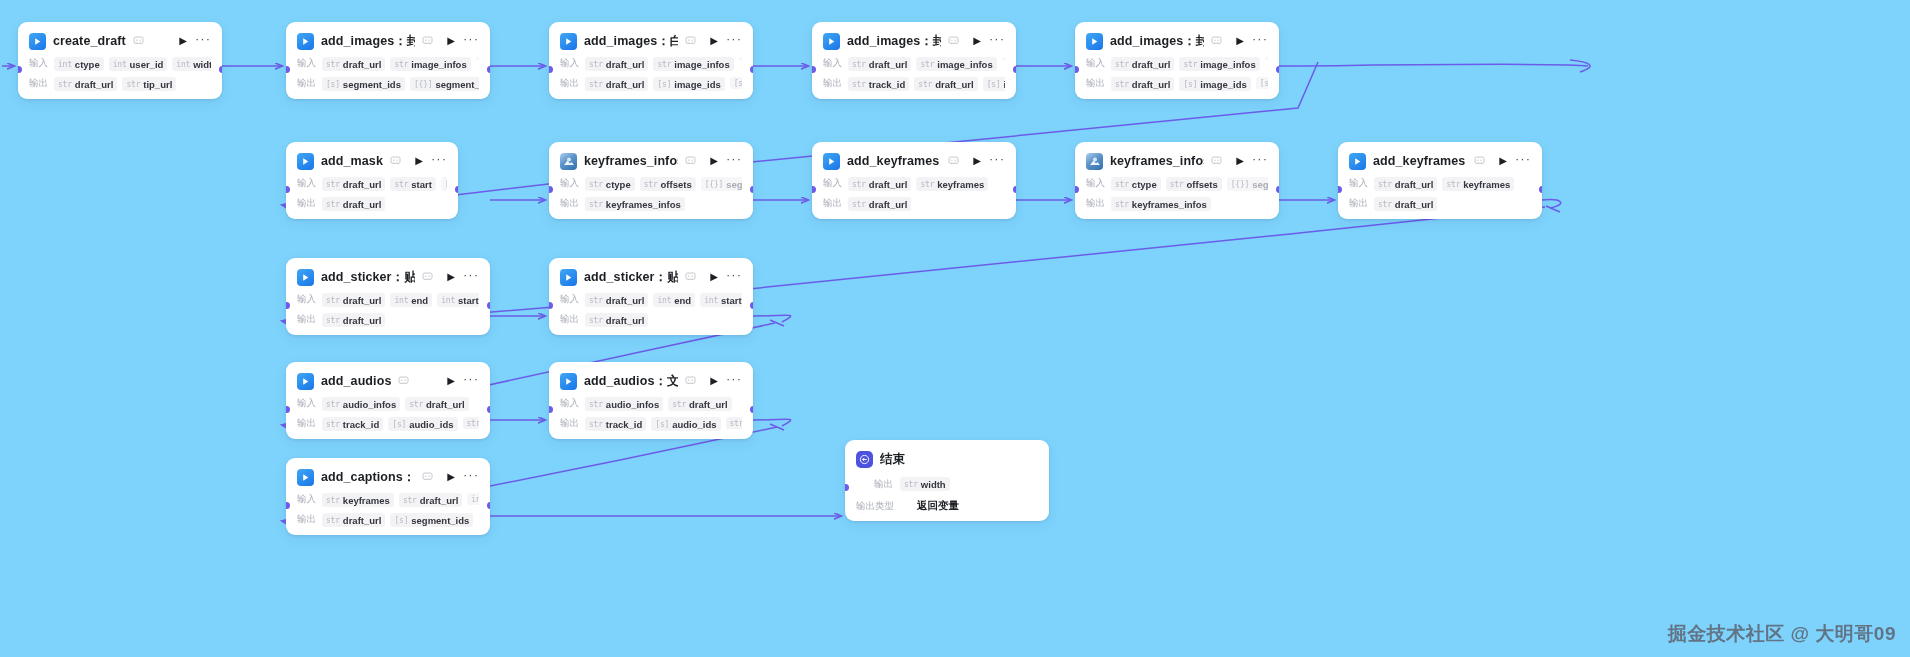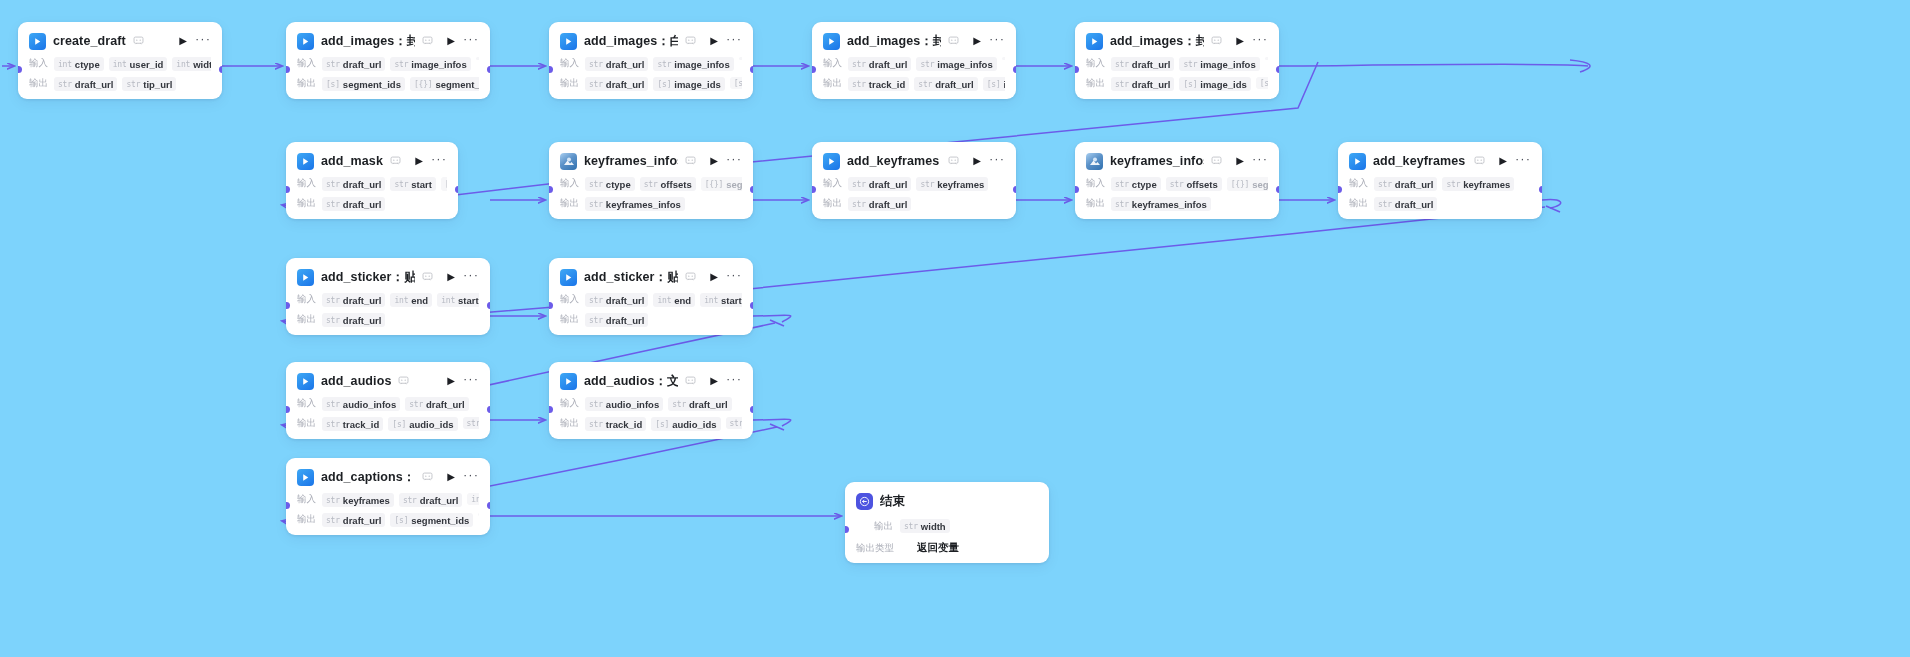--- a/index.html
+++ b/index.html
@@ -874,21 +874,21 @@
           </span>
           <span class="chip">
             <span class="ty">[s]</span>
             <span class="nm">segment_ids</span>
           </span>
           <span class="chip faded"></span>
         </div>
         <span class="port in"></span>
         <span class="port out"></span>
       </div>
-      <div class="node" style="left:845px;top:482px;width:204px;min-height:64px">
+      <div class="node" style="left:845px;top:440px;width:204px;min-height:64px">
         <div class="node-head">
           <span class="node-icon end">
             <svg width="11" height="11" viewBox="0 0 24 24" aria-hidden="true">
               <circle cx="12" cy="12" r="9" fill="none" stroke="#ffffff" stroke-width="2"></circle>
               <path d="M16 12 H8 M11 9 L8 12 L11 15" fill="none" stroke="#ffffff" stroke-width="2" stroke-linecap="round" stroke-linejoin="round"></path>
             </svg>
           </span>
           <span class="node-title">结束</span>
         </div>
         <div class="end-row">
@@ -899,13 +899,14 @@
           </span>
         </div>
         <div class="end-row" style="padding-left:0">
           <span class="kv">输出类型</span>
           <span class="val">返回变量</span>
         </div>
         <span class="port in"></span>
       </div>
     </div>
 
+  <div class="watermark">掘金技术社区 @ 大明哥09</div>
 </div>
 
 </body></html>

